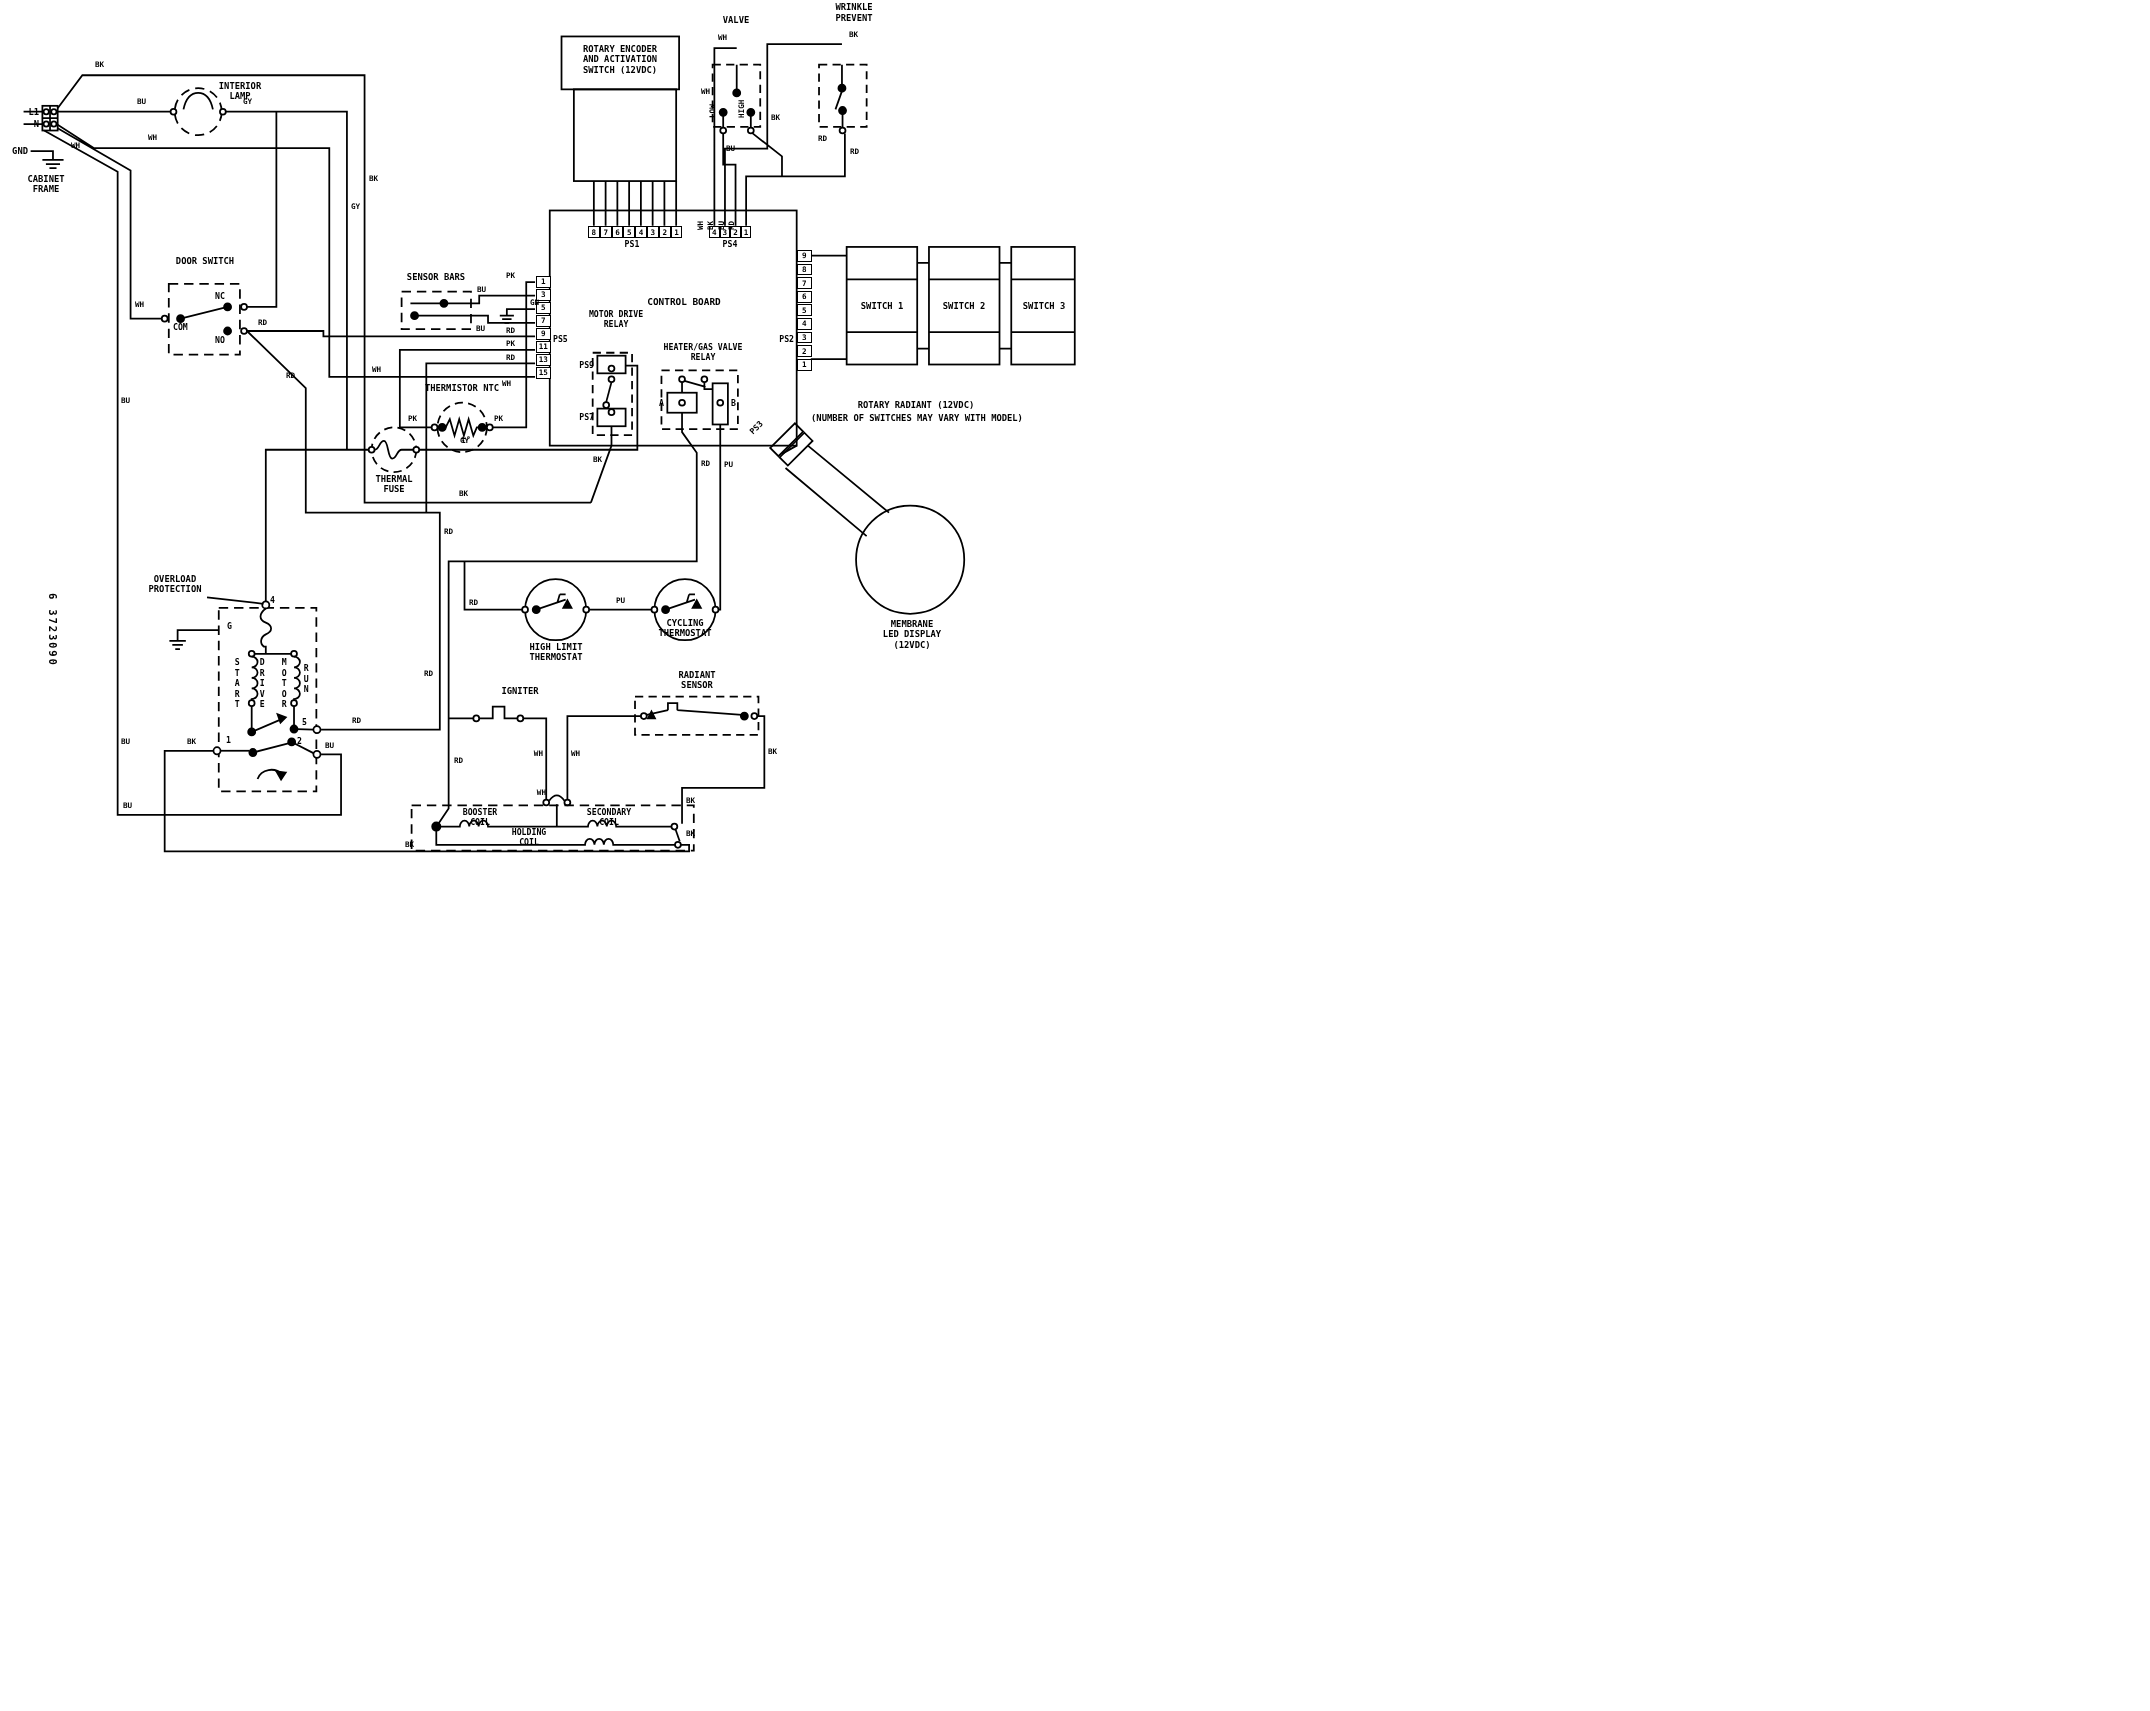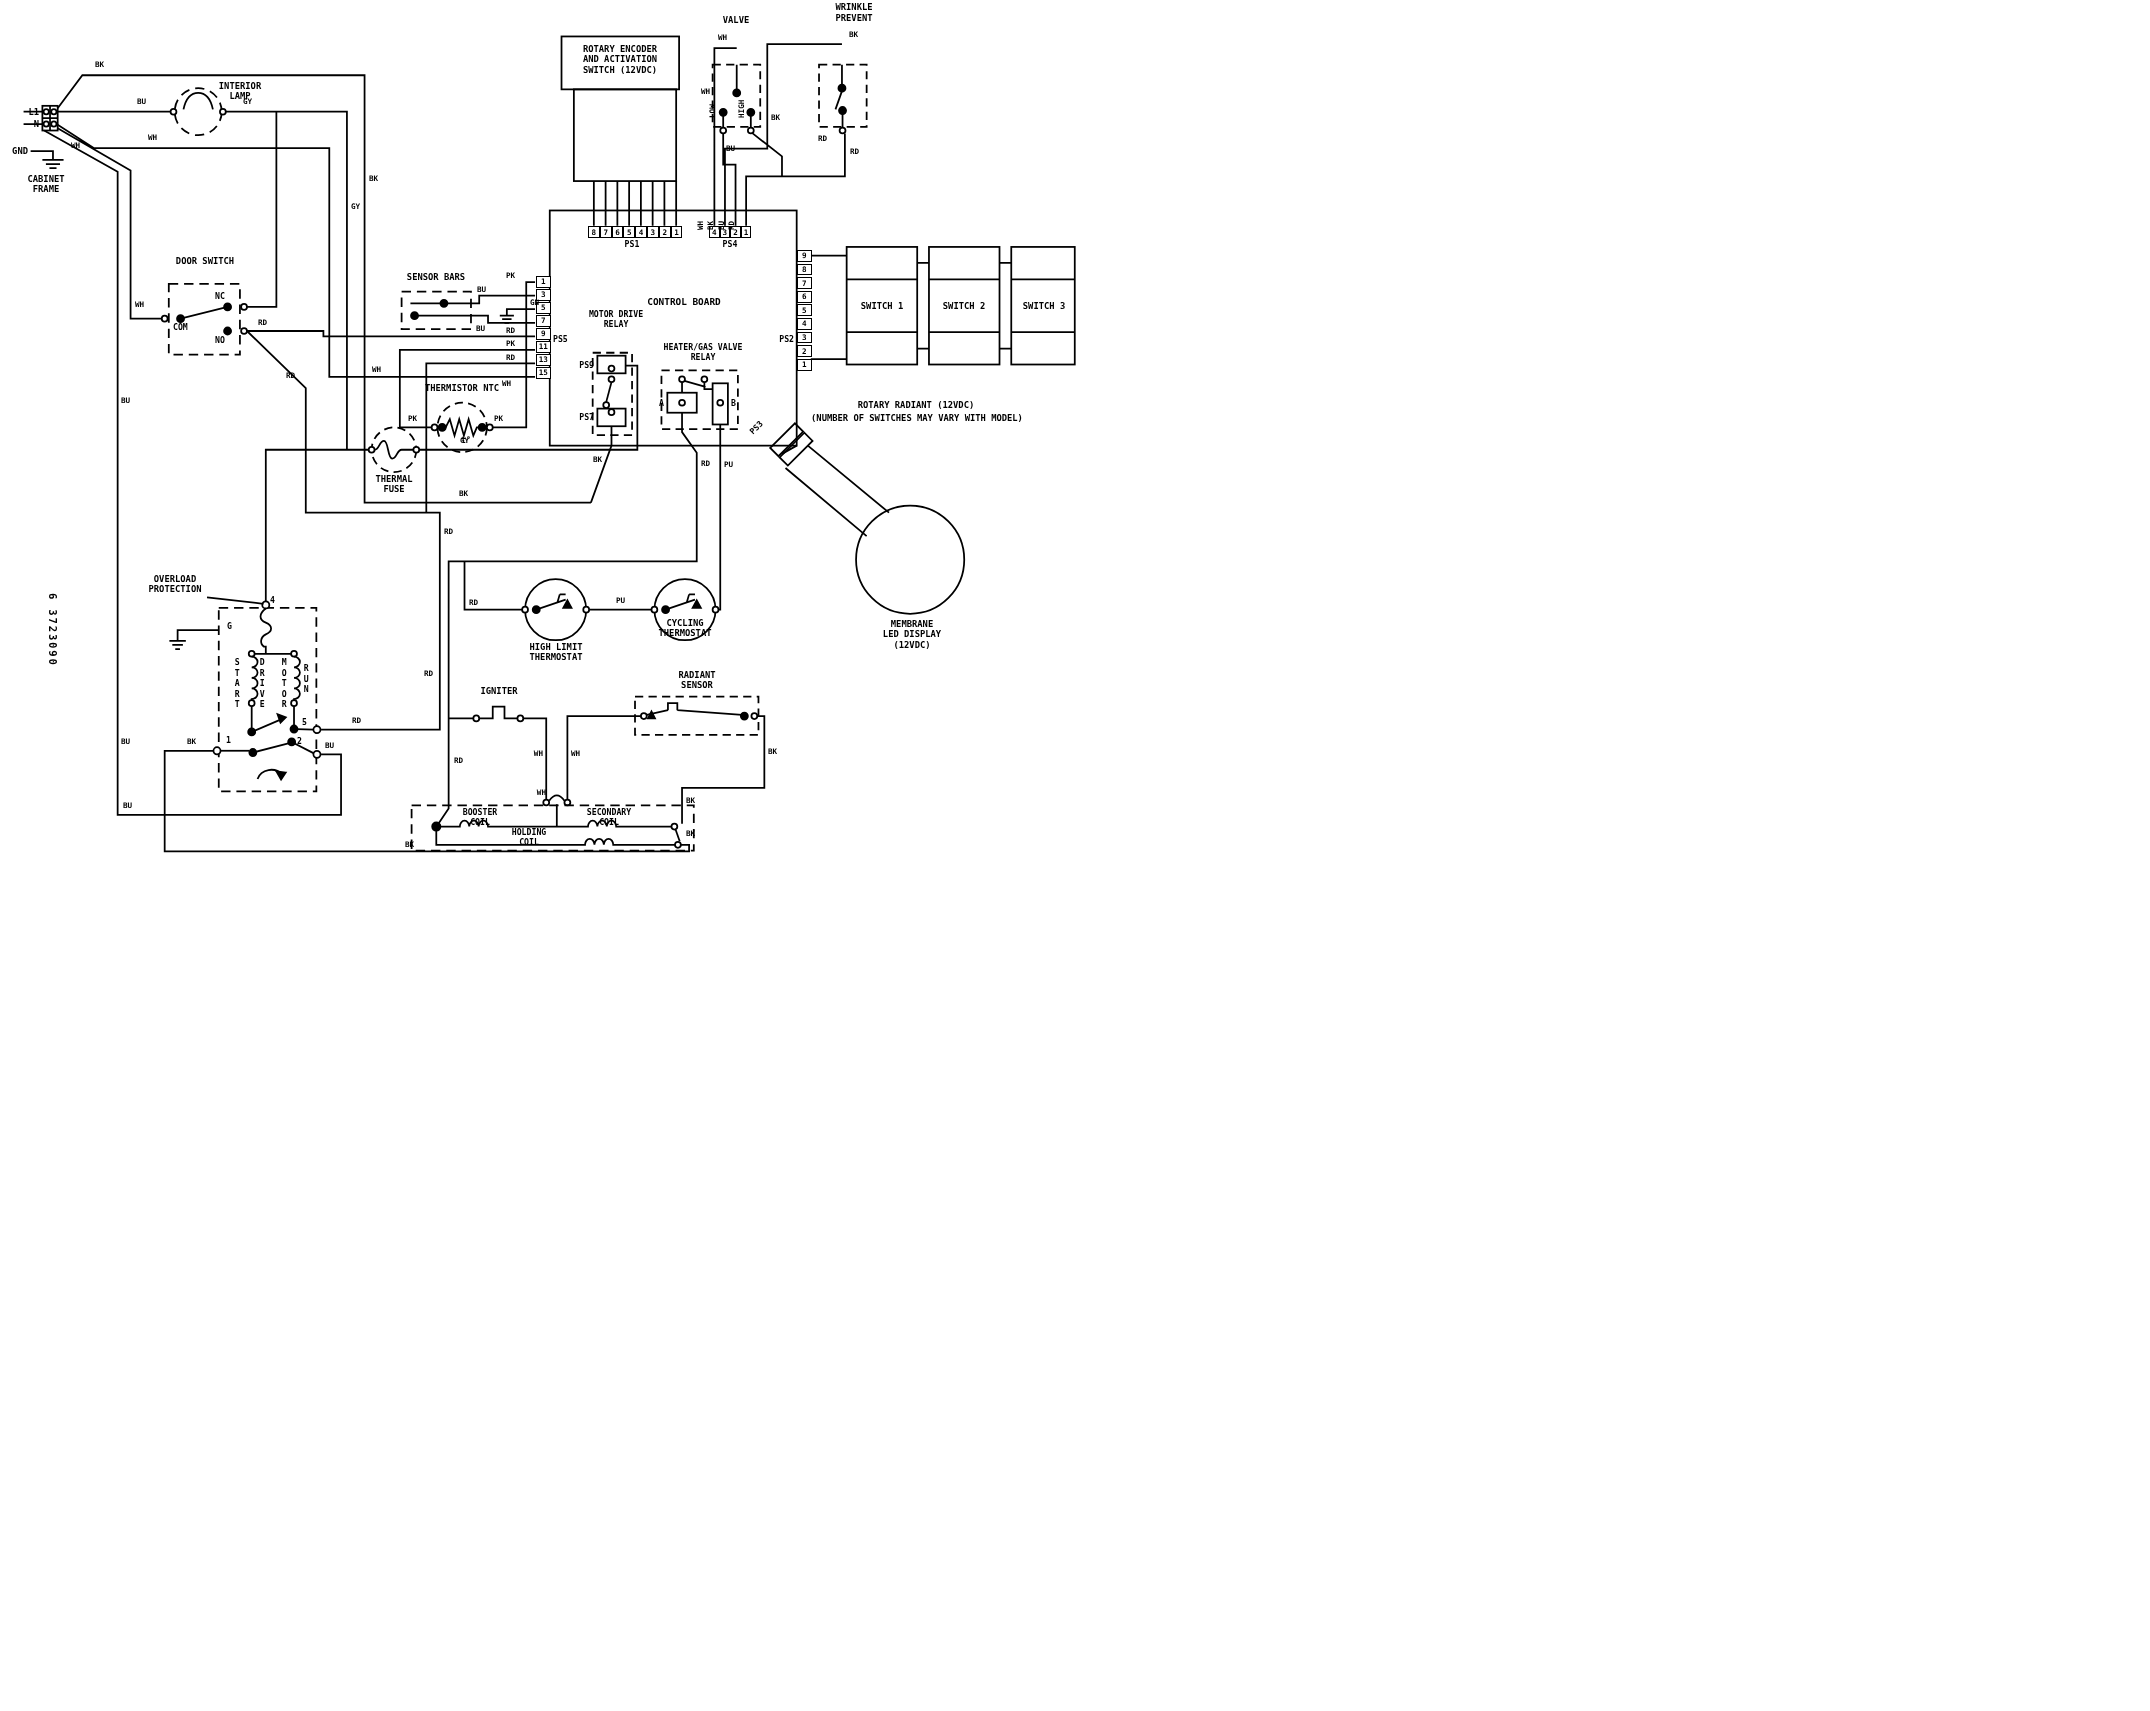--- a/index.html
+++ b/index.html
@@ -348,21 +348,21 @@
 <div class="lbl t15 c" style="left:394px;top:474px;">THERMAL
 FUSE</div>
 <div class="lbl t15 c" style="left:175px;top:574px;">OVERLOAD
 PROTECTION</div>
 <div class="lbl t15 c" style="left:556px;top:642px;">HIGH LIMIT
 THERMOSTAT</div>
 <div class="lbl t15 c" style="left:685px;top:618px;">CYCLING
 THERMOSTAT</div>
 <div class="lbl t15 c" style="left:697px;top:670px;">RADIANT
 SENSOR</div>
-<div class="lbl t15 c" style="left:499px;top:686px;">IGNITER</div>
+<div class="lbl t15 c" style="left:520px;top:686px;">IGNITER</div>
 <div class="lbl t14 c" style="left:480px;top:808px;">BOOSTER
 COIL</div>
 <div class="lbl t14 c" style="left:609px;top:808px;">SECONDARY
 COIL</div>
 <div class="lbl t14 c" style="left:529px;top:828px;">HOLDING
 COIL</div>
 <div class="lbl t18 r90cw" style="left:59px;top:593px;">6 3723090</div>
 
 <div class="lbl t14 vs" style="left:233px;top:657px;">START</div>
 <div class="lbl t14 vs" style="left:258px;top:657px;">DRIVE</div>

